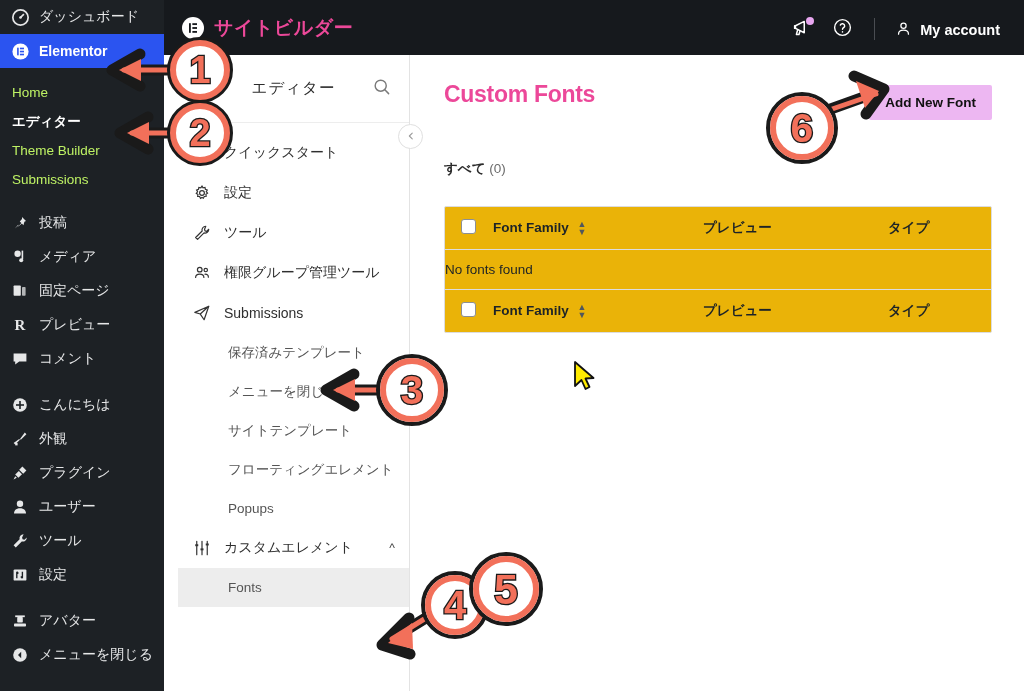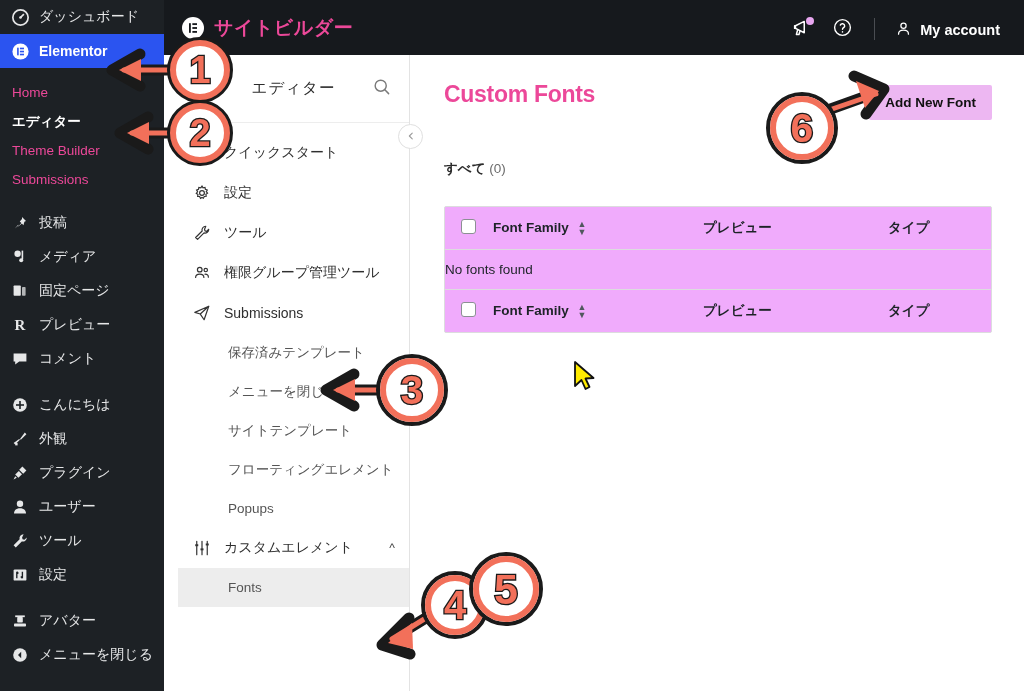--- a/index.html
+++ b/index.html
@@ -18,21 +18,21 @@
   .wp-item {
     display: flex; align-items: center; gap: 9px;
     height: 34px; padding: 8px 10px; font-size: 14px; color: #e6e7e8;
     white-space: nowrap;
   }
   .wp-item .wpi { width: 20px; height: 20px; display: flex;
     align-items: center; justify-content: center; flex: 0 0 20px; }
   .wp-item.active { background: #2b54f0; color: #fff; font-weight: 600; }
   .wp-sub {
     height: 29px; display: flex; align-items: center;
-    padding-left: 12px; font-size: 13.5px; color: #ec4899;
+    padding-left: 12px; font-size: 13.5px; color: #bef264;
   }
   .wp-sub.strong { font-weight: 700; color: #fff; }
   .wp-gap { height: 12px; }
   .wp-sep { height: 10px; }
 
   
   .topbar {
     position: absolute; left: 164px; top: 0; width: 860px; height: 55px;
     background: #16191d; display: flex; align-items: center;
   }
@@ -95,21 +95,21 @@
   .page-title { font-size: 23px; font-weight: 700; color: #ec4899; letter-spacing: -.3px; }
   .add-btn {
     margin-left: auto; margin-top: 4px;
     background: #edb7f2; color: #111; border: none;
     font-size: 13.5px; font-weight: 600;
     padding: 10px 16px; border-radius: 2px; cursor: pointer;
   }
   .filter-row { margin-top: 40px; font-size: 13.5px; color: #2b2b2b; }
   .filter-row .cnt { color: #6b6b6b; }
   .tbl-wrap { margin-top: 28px; border: 1px solid #dcdcde; border-radius: 2px;
-    background: #f0abfc; }
+    background: #eab308; }
   table.fonts { width: 100%; border-collapse: collapse; }
   table.fonts th, table.fonts td {
     text-align: left; font-size: 13.5px; color: #1d2327;
     padding: 12px 0; vertical-align: middle;
   }
   table.fonts th { font-weight: 700; }
   table.fonts tr.hdr td, table.fonts tr.hdr th { border-bottom: 1px solid #dcdcde; }
   table.fonts tr.ftr th { border-top: 1px solid #dcdcde; }
   .col-cb { width: 48px; padding-left: 16px !important; }
   .col-fam { width: 210px; }

